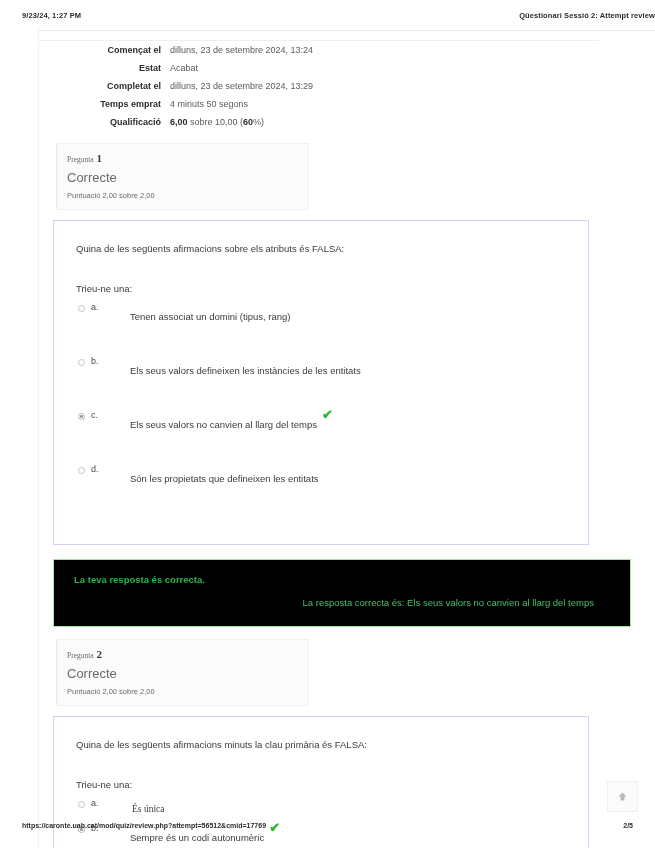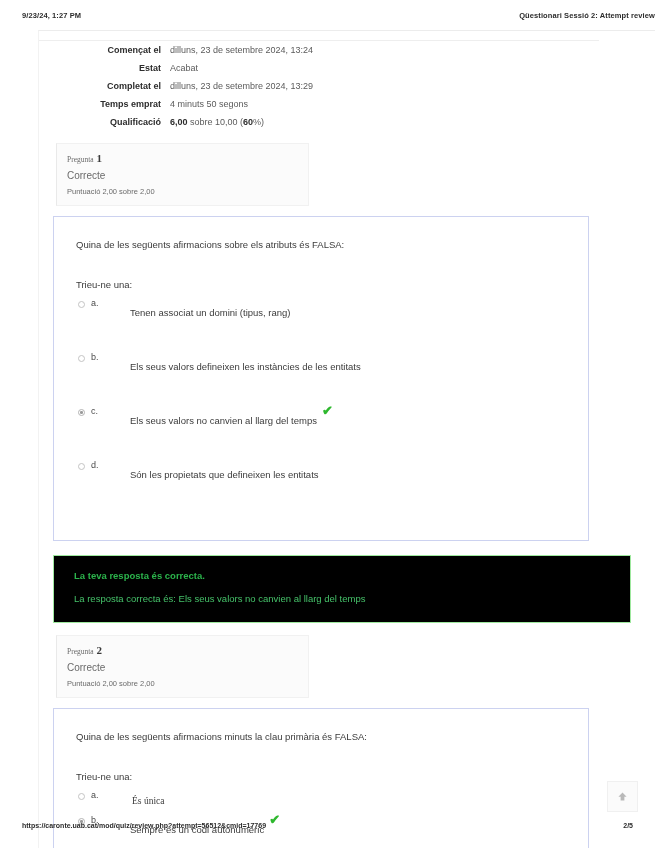--- a/index.html
+++ b/index.html
@@ -124,21 +124,21 @@
     margin-bottom: 6px;
     font-family: Liberation Serif, serif;
   }
   .q-info .q-no b {
     font-size: 11px;
     color: #3a3a3a;
     font-weight: bold;
     margin-left: 1px;
   }
   .q-info .q-state {
-    font-size: 10px;
+    font-size: 13px;
     color: #6a6a6a;
     margin-bottom: 6px;
   }
   .q-info .q-grade {
     font-size: 7.5px;
     color: #6a6a6a;
   }
 
   
   .q-box {
@@ -236,20 +236,21 @@
   }
   .feedback .fb-title {
     font-size: 9.5px;
     font-weight: bold;
     color: #2bb34b;
     margin-bottom: 12px;
   }
   .feedback .fb-body {
     font-size: 9.5px;
     color: #45c169;
+    text-align: right;
   }
 
   
   .scroll-top {
     position: absolute;
     right: 17px;
     bottom: 36px;
     width: 29px;
     height: 29px;
     background: #fbfbfb;

